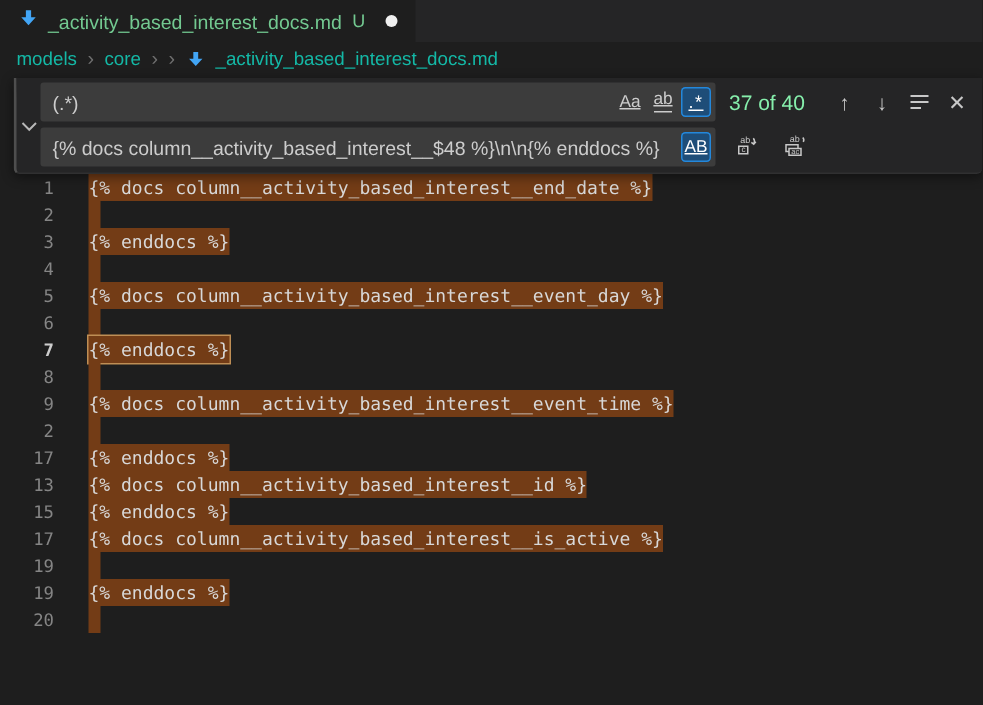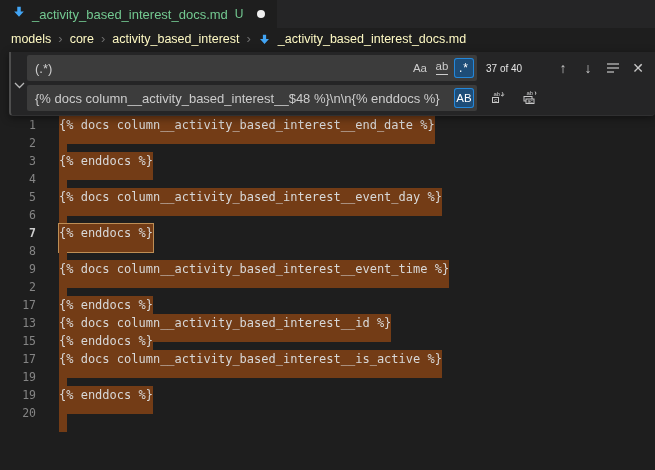--- a/index.html
+++ b/index.html
@@ -10,31 +10,31 @@
     -webkit-font-smoothing:antialiased;
   }
   
   .tabbar{height:28px;background:#252526;display:flex;align-items:stretch;}
   .tab{display:flex;align-items:center;gap:6px;background:#1e1e1e;padding:0 12px;border-right:1px solid #252526;}
   .tab-name{color:var(--file-green,#73C991);font-size:13px;}
   .tab-git{color:var(--file-green,#73C991);font-size:12px;margin-left:1px;}
   .tab-dot{width:8px;height:8px;border-radius:50%;background:#f0f0f0;margin-left:7px;}
   
   .breadcrumbs{height:22px;display:flex;align-items:center;padding-left:11px;gap:7px;background:#1e1e1e;}
-  .bc{color:#fef9c3;font-size:12.5px;cursor:pointer;}
+  .bc{color:#14b8a6;font-size:12.5px;cursor:pointer;}
   .bc-sep{color:#6f6f6f;font-size:13px;line-height:1;margin-top:-2px;}
   .bc-icon{display:flex;align-items:center;}
   
   .editor{position:relative;height:420px;}
   .lines{position:absolute;top:0;left:0;right:0;padding-top:66px;}
   .line{display:flex;height:18px;line-height:18px;font-family:"DejaVu Sans Mono",monospace;font-size:12px;}
   .ln{width:36px;text-align:right;color:#858585;flex:none;font-size:11.5px;}
   .current-line .ln{color:#cdcdcd;font-weight:bold;}
   .lc{margin-left:23px;white-space:pre;color:#d8d8d8;}
-  .hl{background:var(--match-bg,#733C16);display:inline-block;height:28px;}
+  .hl{background:var(--match-bg,#733C16);display:inline-block;height:18px;}
   .hl.cur{box-shadow:0 0 0 1px var(--match-border,#BE8E55);}
   .hl.sliver{width:8px;}
   
   .findwidget{
     position:absolute;top:2px;left:9px;right:0;
     background:#252526;display:flex;
     border-left:2px solid #4e4e4e;
     border-bottom:1px solid #303031;
     border-radius:0 0 4px 4px;
     box-shadow:0 2px 8px rgba(0,0,0,.45);
@@ -46,26 +46,26 @@
   .fw-input{
     width:450px;height:26px;background:#3c3c3c;border-radius:2px;
     display:flex;align-items:center;padding:0 3px 0 8px;
     font-size:13px;color:#cccccc;flex:none;box-sizing:border-box;cursor:text;
   }
   .fw-query{flex:1;white-space:pre;overflow:hidden;}
   .fw-opts{display:flex;gap:2px;align-items:center;}
   .opt{
     min-width:20px;height:20px;border:none;background:transparent;color:#cccccc;
     border-radius:3px;font-size:11.5px;display:flex;align-items:center;justify-content:center;
-    padding:0 2px;font-family:inherit;cursor:pointer;
+    padding:0 2px;font-family:inherit;cursor:pointer;text-decoration:underline;
   }
   .opt.active{background:var(--option-active-bg,#1E4D78);box-shadow:inset 0 0 0 1px var(--accent,#2488DB);color:#fff;}
   .ww-glyph{border-bottom:1px solid currentColor;line-height:1;padding-bottom:1px;}
   .regex-glyph{letter-spacing:1px;font-size:12px;}
-  .fw-count{margin:0 8px 0 9px;font-size:10px;color:#e5e5e5;min-width:55px;white-space:nowrap;}
+  .fw-count{margin:0 8px 0 9px;font-size:14px;color:#86efac;min-width:55px;white-space:nowrap;}
   .fw-btn{
     width:22px;height:22px;background:none;border:none;color:#c8c8c8;font-size:14px;
     display:flex;align-items:center;justify-content:center;border-radius:4px;
     margin-left:3px;padding:0;cursor:pointer;font-family:inherit;
   }
   .fw-btn.rep{margin-left:10px;}
 </style>
 </head>
 <body>
 
@@ -82,21 +82,20 @@
       <span class="tab-git">U</span>
       <span class="tab-dot"></span>
     </div>
   </div>
 
   <div class="breadcrumbs">
     <span class="bc">models</span>
     <span class="bc-sep">›</span>
     <span class="bc">core</span>
     <span class="bc-sep">›</span>
-    <span class="bc">activity_based_interest</span>
     <span class="bc-sep">›</span>
     <span class="bc-icon">
       <svg width="13" height="13" viewBox="0 0 16 16">
           <polygon points="6,2 10,2 10,7.5 13.5,7.5 8,13.5 2.5,7.5 6,7.5" fill="#42A5F5"></polygon>
         </svg>
     </span>
     <span class="bc">_activity_based_interest_docs.md</span>
   </div>
 
   <div class="editor">

